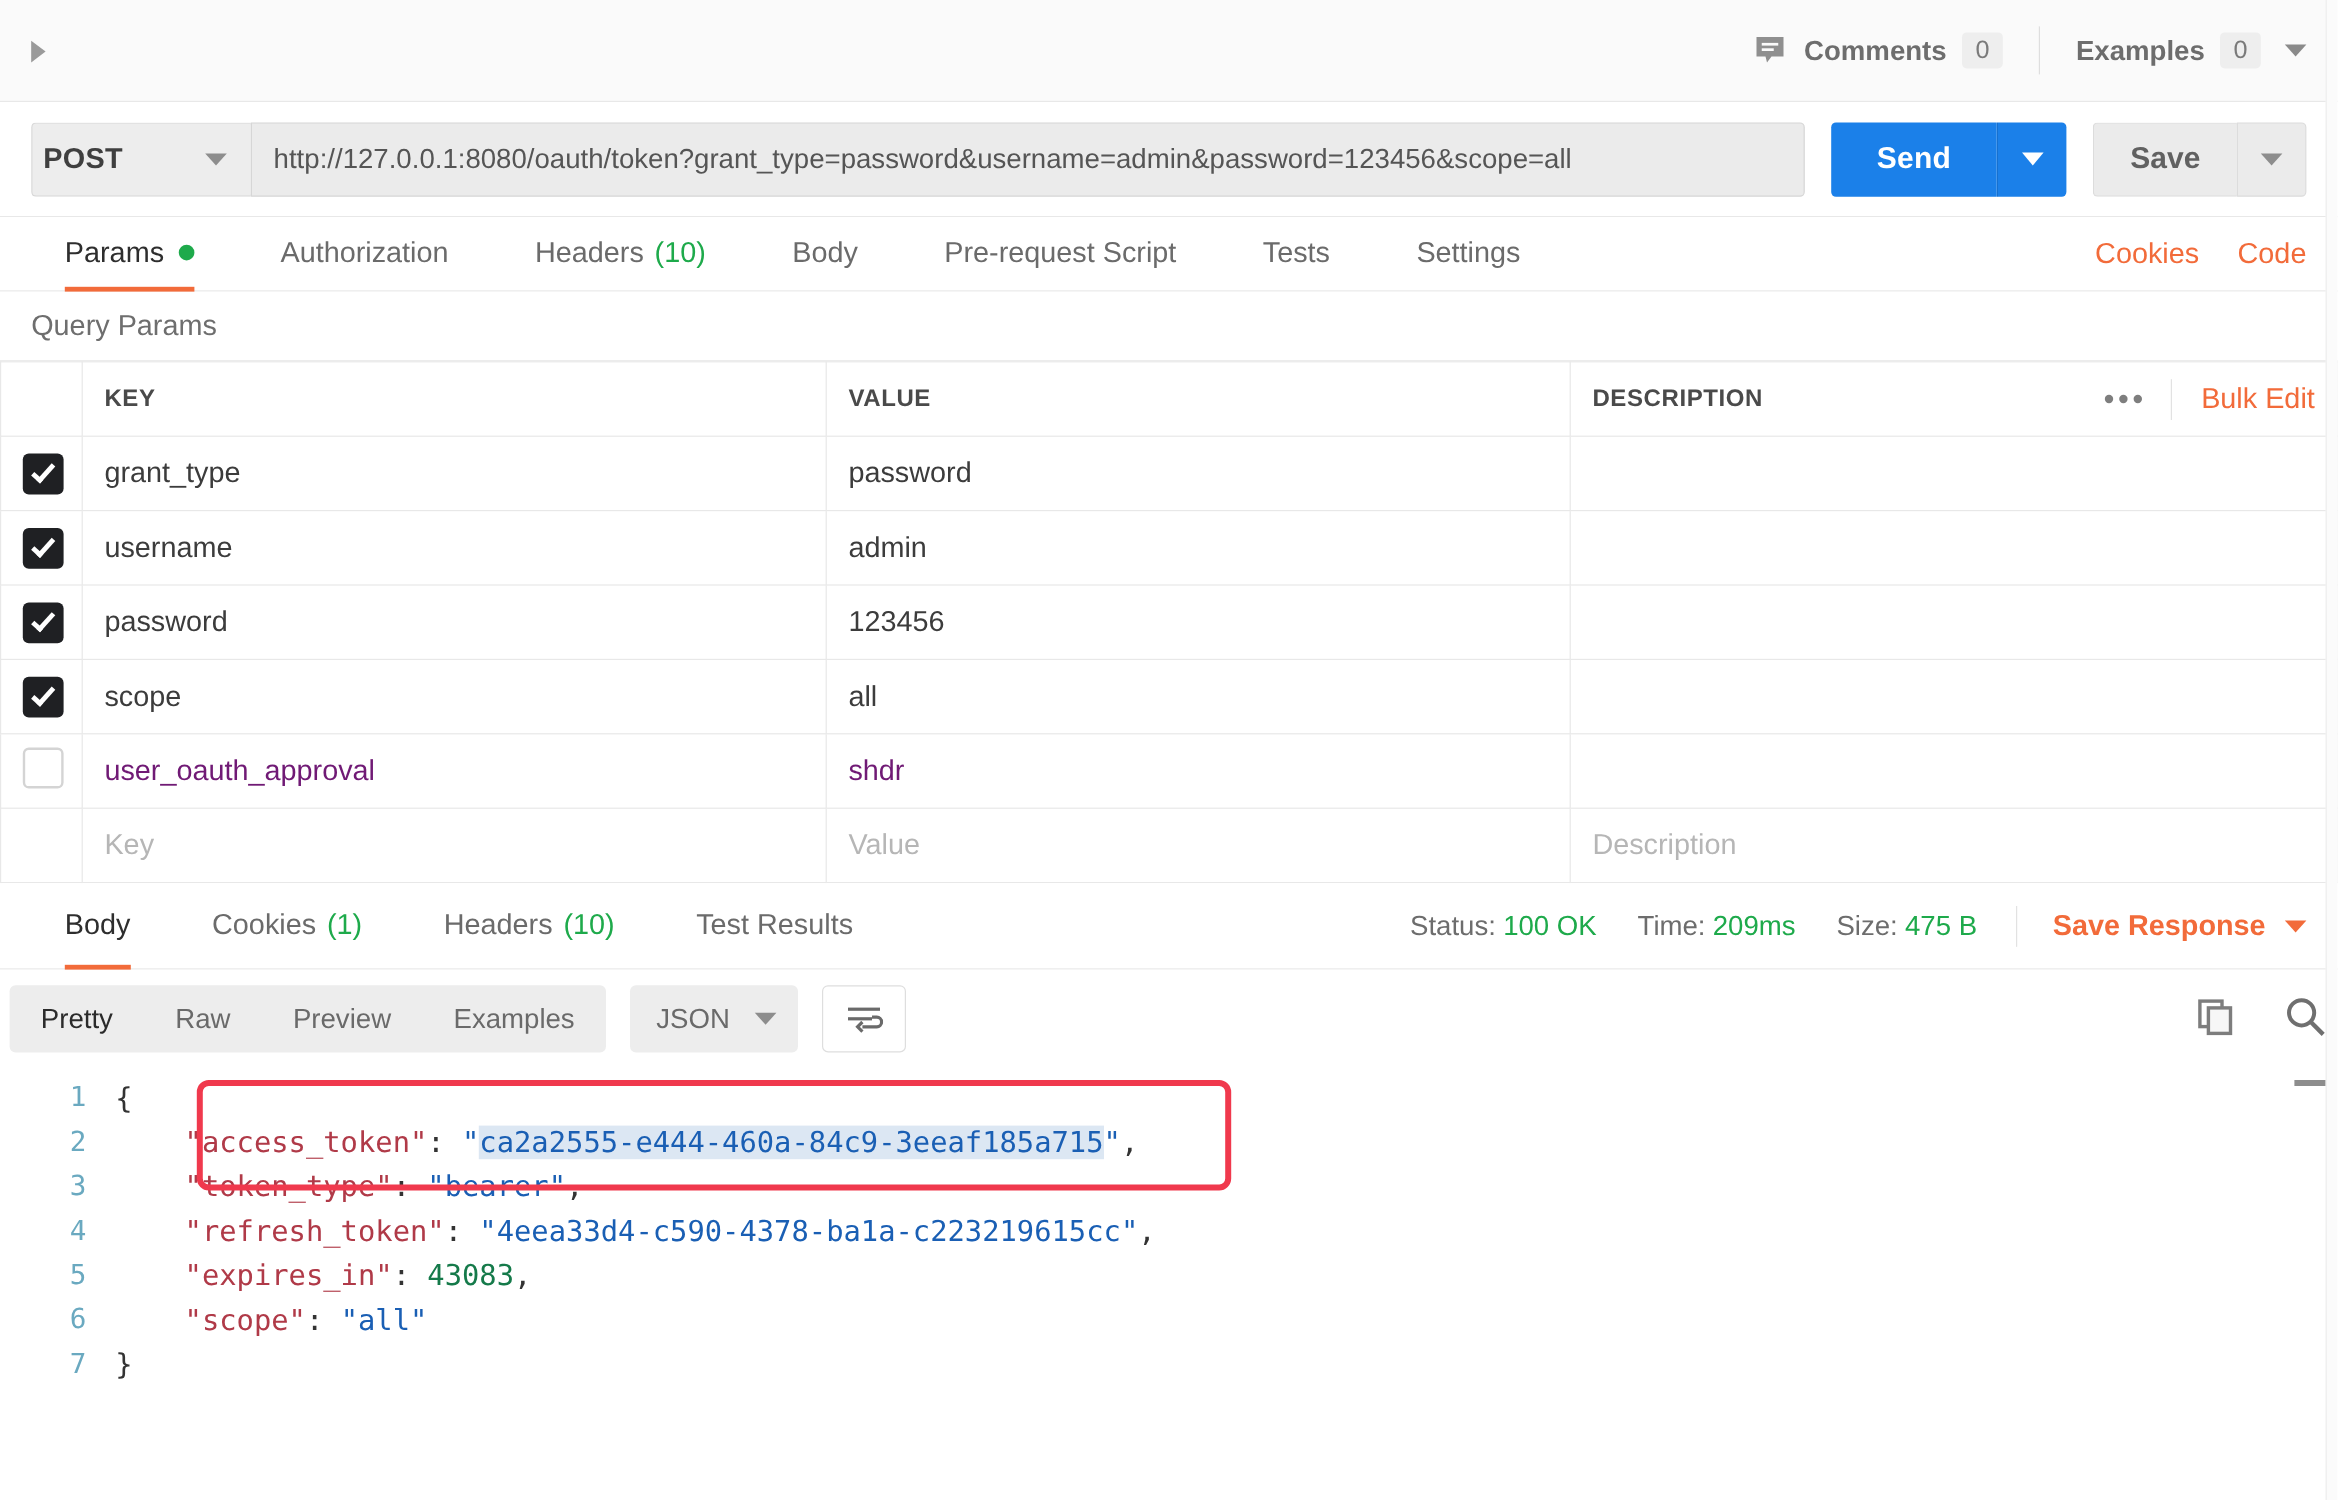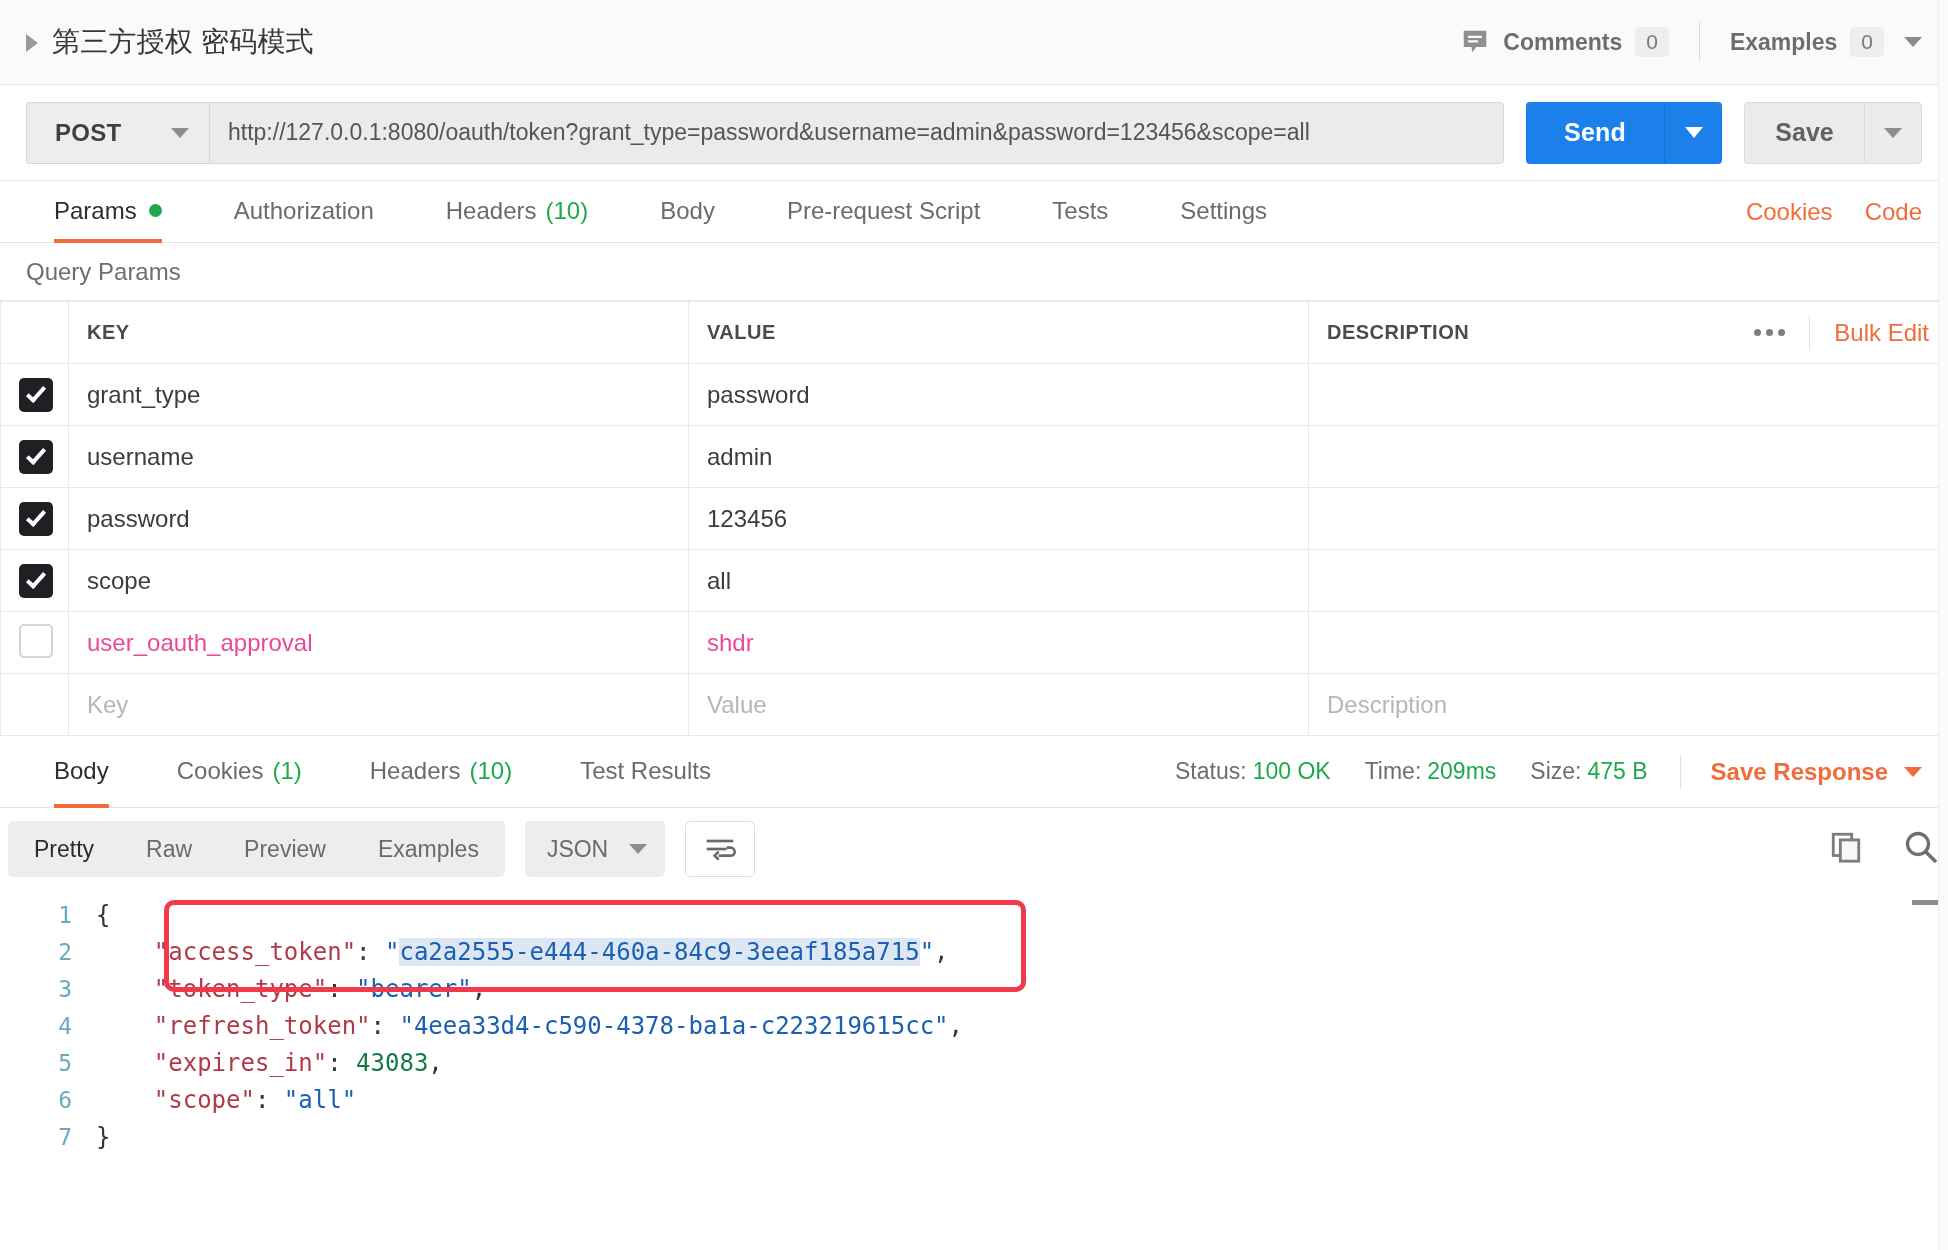--- a/index.html
+++ b/index.html
@@ -54,21 +54,21 @@
     height: 96px; background:#fff;
     display:flex; align-items:center;
     padding: 0 26px; border-bottom: 1px solid #e8e8e8;
   }
   .method-select {
     width: 183px; height: 62px;
     border: 1px solid #d6d6d6; border-right: none;
     border-radius: 4px 0 0 4px;
     background: #ededed;
     display: flex; align-items: center; justify-content: space-between;
-    padding: 0 20px 0 28px;
+    padding: 0 20px 0 9px;
   }
   .method-select .m-label { font-size: 24px; color: #3f3f3f; font-weight: 600; letter-spacing:.3px;}
   .caret-down {
     width: 0; height: 0;
     border-left: 9px solid transparent;
     border-right: 9px solid transparent;
     border-top: 10px solid #8d8d8d;
   }
   .url-input {
     flex: 1 1 auto; height: 62px;
@@ -151,21 +151,21 @@
   table.params th, table.params td {
     border: 1px solid #e8e8e8; border-top: none;
     height: 62px; padding: 0 18px; text-align:left; vertical-align: middle;
   }
   table.params th { border-top: 1px solid #e8e8e8; }
   .col-chk { width: 68px; }
   .col-key { width: 620px; }
   .col-val { width: 620px; }
   .th-txt { font-size: 20px; font-weight: 700; color:#4a4a4a; letter-spacing: .5px; }
   .cell-txt { font-size: 24px; color:#3c3c3c; }
-  .cell-txt.muted { color:#ec4899;text-align:right; }
+  .cell-txt.muted { color:#701a75;text-align:right; }
   .cell-txt.placeholder { color:#b6b6b6; }
   td.chk-cell { text-align:center; padding:0; }
   .chkbox {
     width: 34px; height: 34px; border-radius: 5px;
     display:inline-flex; align-items:center; justify-content:center;
     background: #1f2023; margin: 0 auto;
   }
   .chkbox.off { background:#fff; border: 2px solid #d4d4d4; }
   .chk-mark {
     display:block; width: 10px; height: 19px;
@@ -236,21 +236,20 @@
     border-left: 1px solid #ededed;
   }
 </style>
 </head>
 <body>
 
 <div class="app">
 
   <div class="titlebar">
     <div class="collapse-caret"></div>
-    <div class="req-title">第三方授权 密码模式</div>
 
     <div class="title-right">
       <div class="comments-group">
         <span class="comment-icon">
           <svg width="30" height="30" viewBox="0 0 24 24">
             <path d="M3 3h18v13H13l-3 4-1-4H3z" fill="#8f8f8f"></path>
             <rect x="6.5" y="7" width="11" height="1.8" fill="#fafafa"></rect>
             <rect x="6.5" y="10.6" width="8" height="1.8" fill="#fafafa"></rect>
           </svg>
         </span>

